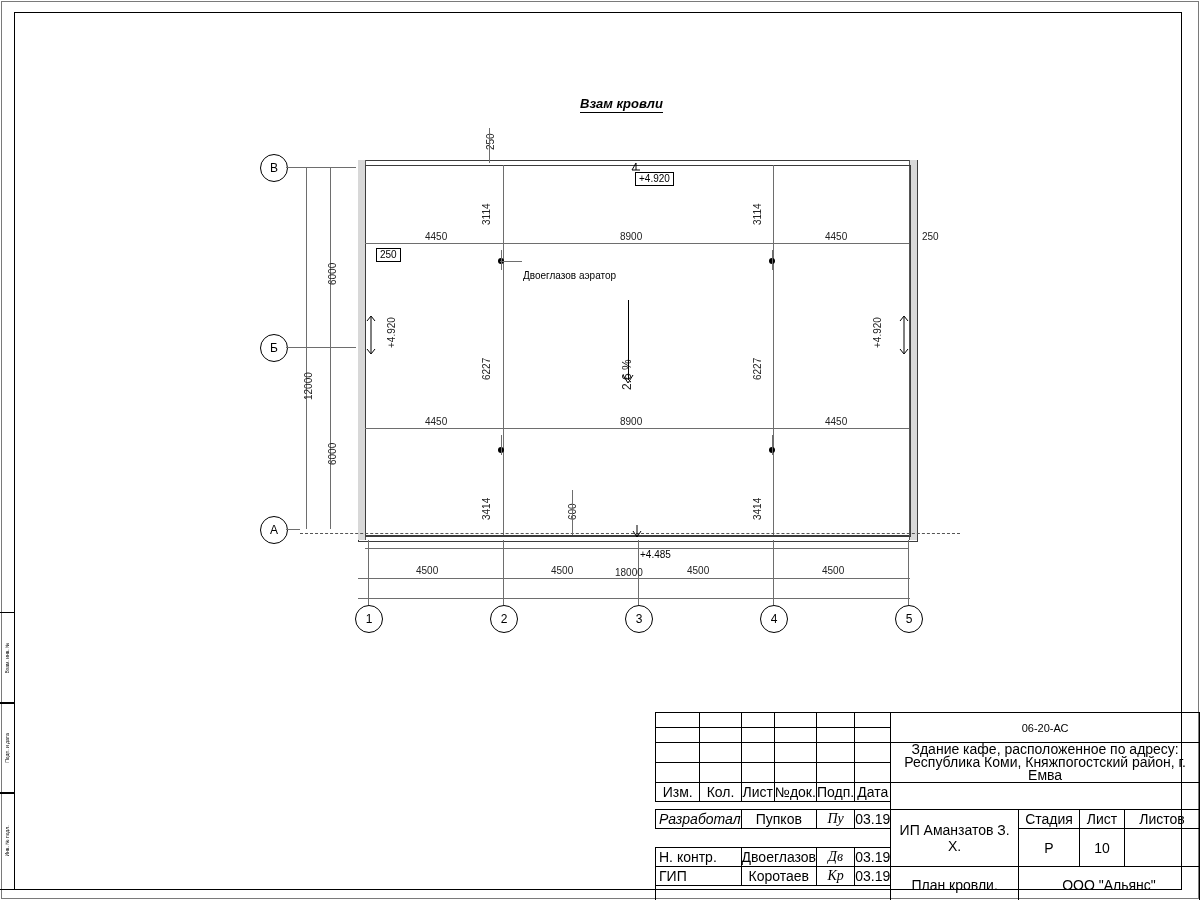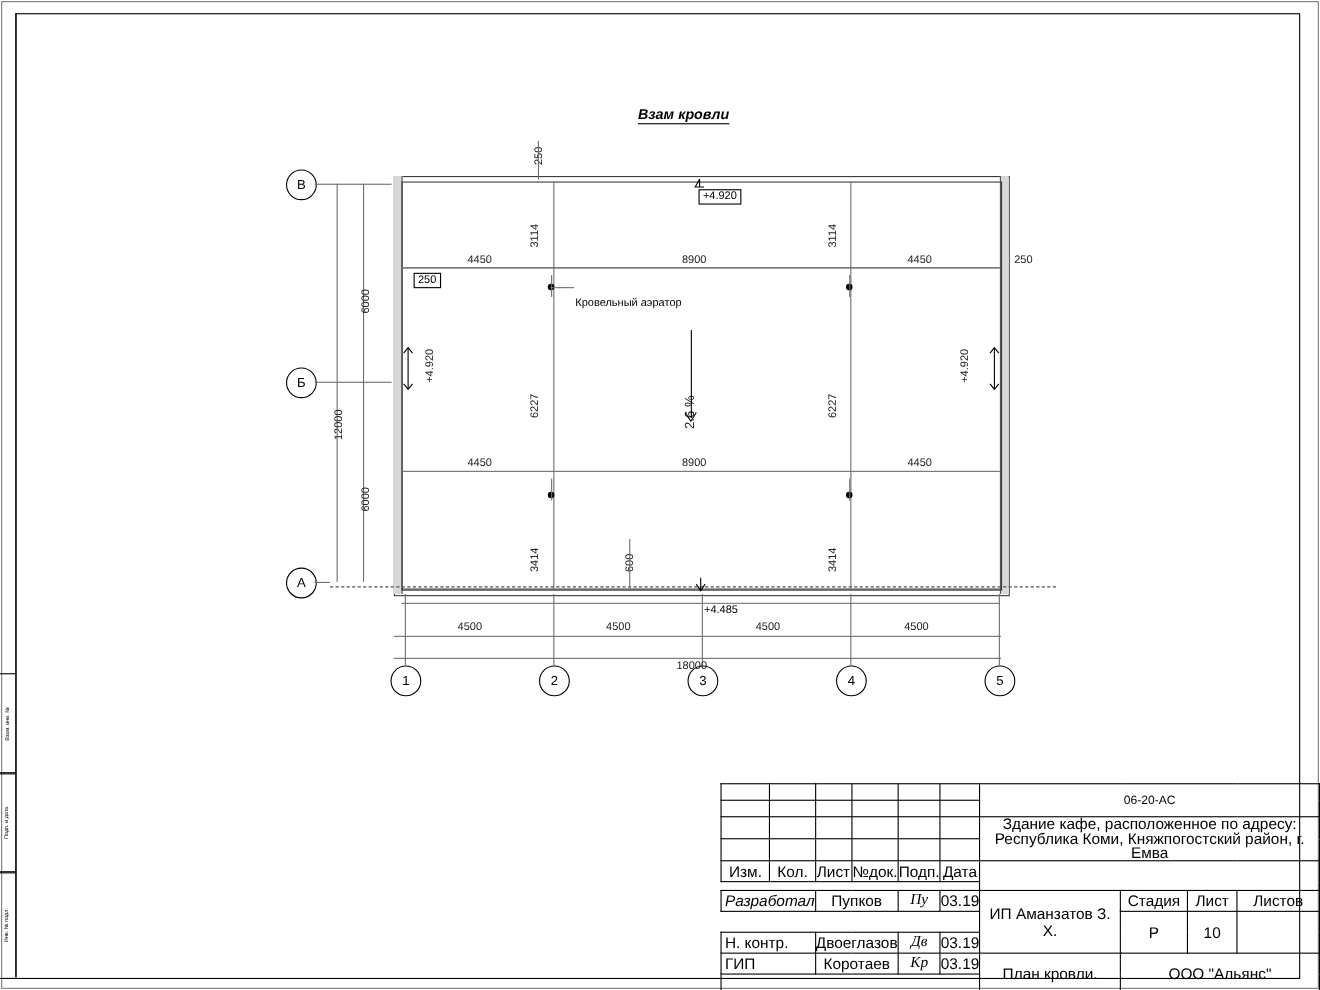--- a/index.html
+++ b/index.html
@@ -101,21 +101,21 @@
   <div class="thin h1" style="left:365px;top:535px;width:544px;background:#3c3c3c;"></div>
   <div class="dash-h" style="left:300px;top:533px;width:660px;"></div>
   <div class="thin h1" style="left:365px;top:548px;width:544px;"></div>
 
   <div class="aerator" style="left:498px;top:258px;"></div>
   <div class="aerator" style="left:769px;top:258px;"></div>
   <div class="aerator" style="left:498px;top:447px;"></div>
   <div class="aerator" style="left:769px;top:447px;"></div>
 
   <div class="thin h1" style="left:500px;top:261px;width:22px;"></div>
-  <div class="lbl" style="left:523px;top:270px;">Кровельный аэратор</div>
+  <div class="lbl" style="left:523px;top:270px;">Двоеглазов аэратор</div>
 
   <div class="thin v1" style="left:501px;top:250px;height:20px;"></div>
   <div class="thin v1" style="left:772px;top:250px;height:20px;"></div>
   <div class="thin v1" style="left:501px;top:435px;height:20px;"></div>
   <div class="thin v1" style="left:772px;top:435px;height:20px;"></div>
 
   <div class="dimtext v" style="left:620px;top:390px;font-size:12px;">2.6 %</div>
   <div class="thin v1" style="left:628px;top:300px;height:80px;background:#000;"></div>
   <svg style="position:absolute;left:622px;top:374px;" width="14" height="12">
     <polyline points="1,1 6,9 11,1" fill="none" stroke="#000" stroke-width="1"></polyline>
@@ -164,21 +164,21 @@
   <div class="thin v1" style="left:638px;top:540px;height:65px;"></div>
   <div class="thin v1" style="left:773px;top:540px;height:65px;"></div>
   <div class="thin v1" style="left:908px;top:540px;height:65px;"></div>
 
   <div class="thin h1" style="left:358px;top:578px;width:552px;"></div>
   <div class="thin h1" style="left:358px;top:598px;width:552px;"></div>
   <div class="dimtext" style="left:416px;top:565px;">4500</div>
   <div class="dimtext" style="left:551px;top:565px;">4500</div>
   <div class="dimtext" style="left:687px;top:565px;">4500</div>
   <div class="dimtext" style="left:822px;top:565px;">4500</div>
-  <div class="dimtext" style="left:615px;top:600px;">18000</div>
+  <div class="dimtext" style="left:615px;top:567px;">18000</div>
 
   <div class="thin v1" style="left:330px;top:167px;height:362px;"></div>
   <div class="thin v1" style="left:306px;top:167px;height:362px;"></div>
   <div class="dimtext v" style="left:327px;top:285px;">6000</div>
   <div class="dimtext v" style="left:327px;top:465px;">6000</div>
   <div class="dimtext v" style="left:303px;top:400px;">12000</div>
 
   <div class="thin h1" style="left:365px;top:243px;width:544px;"></div>
   <div class="dimtext" style="left:425px;top:231px;">4450</div>
   <div class="dimtext" style="left:620px;top:231px;">8900</div>

